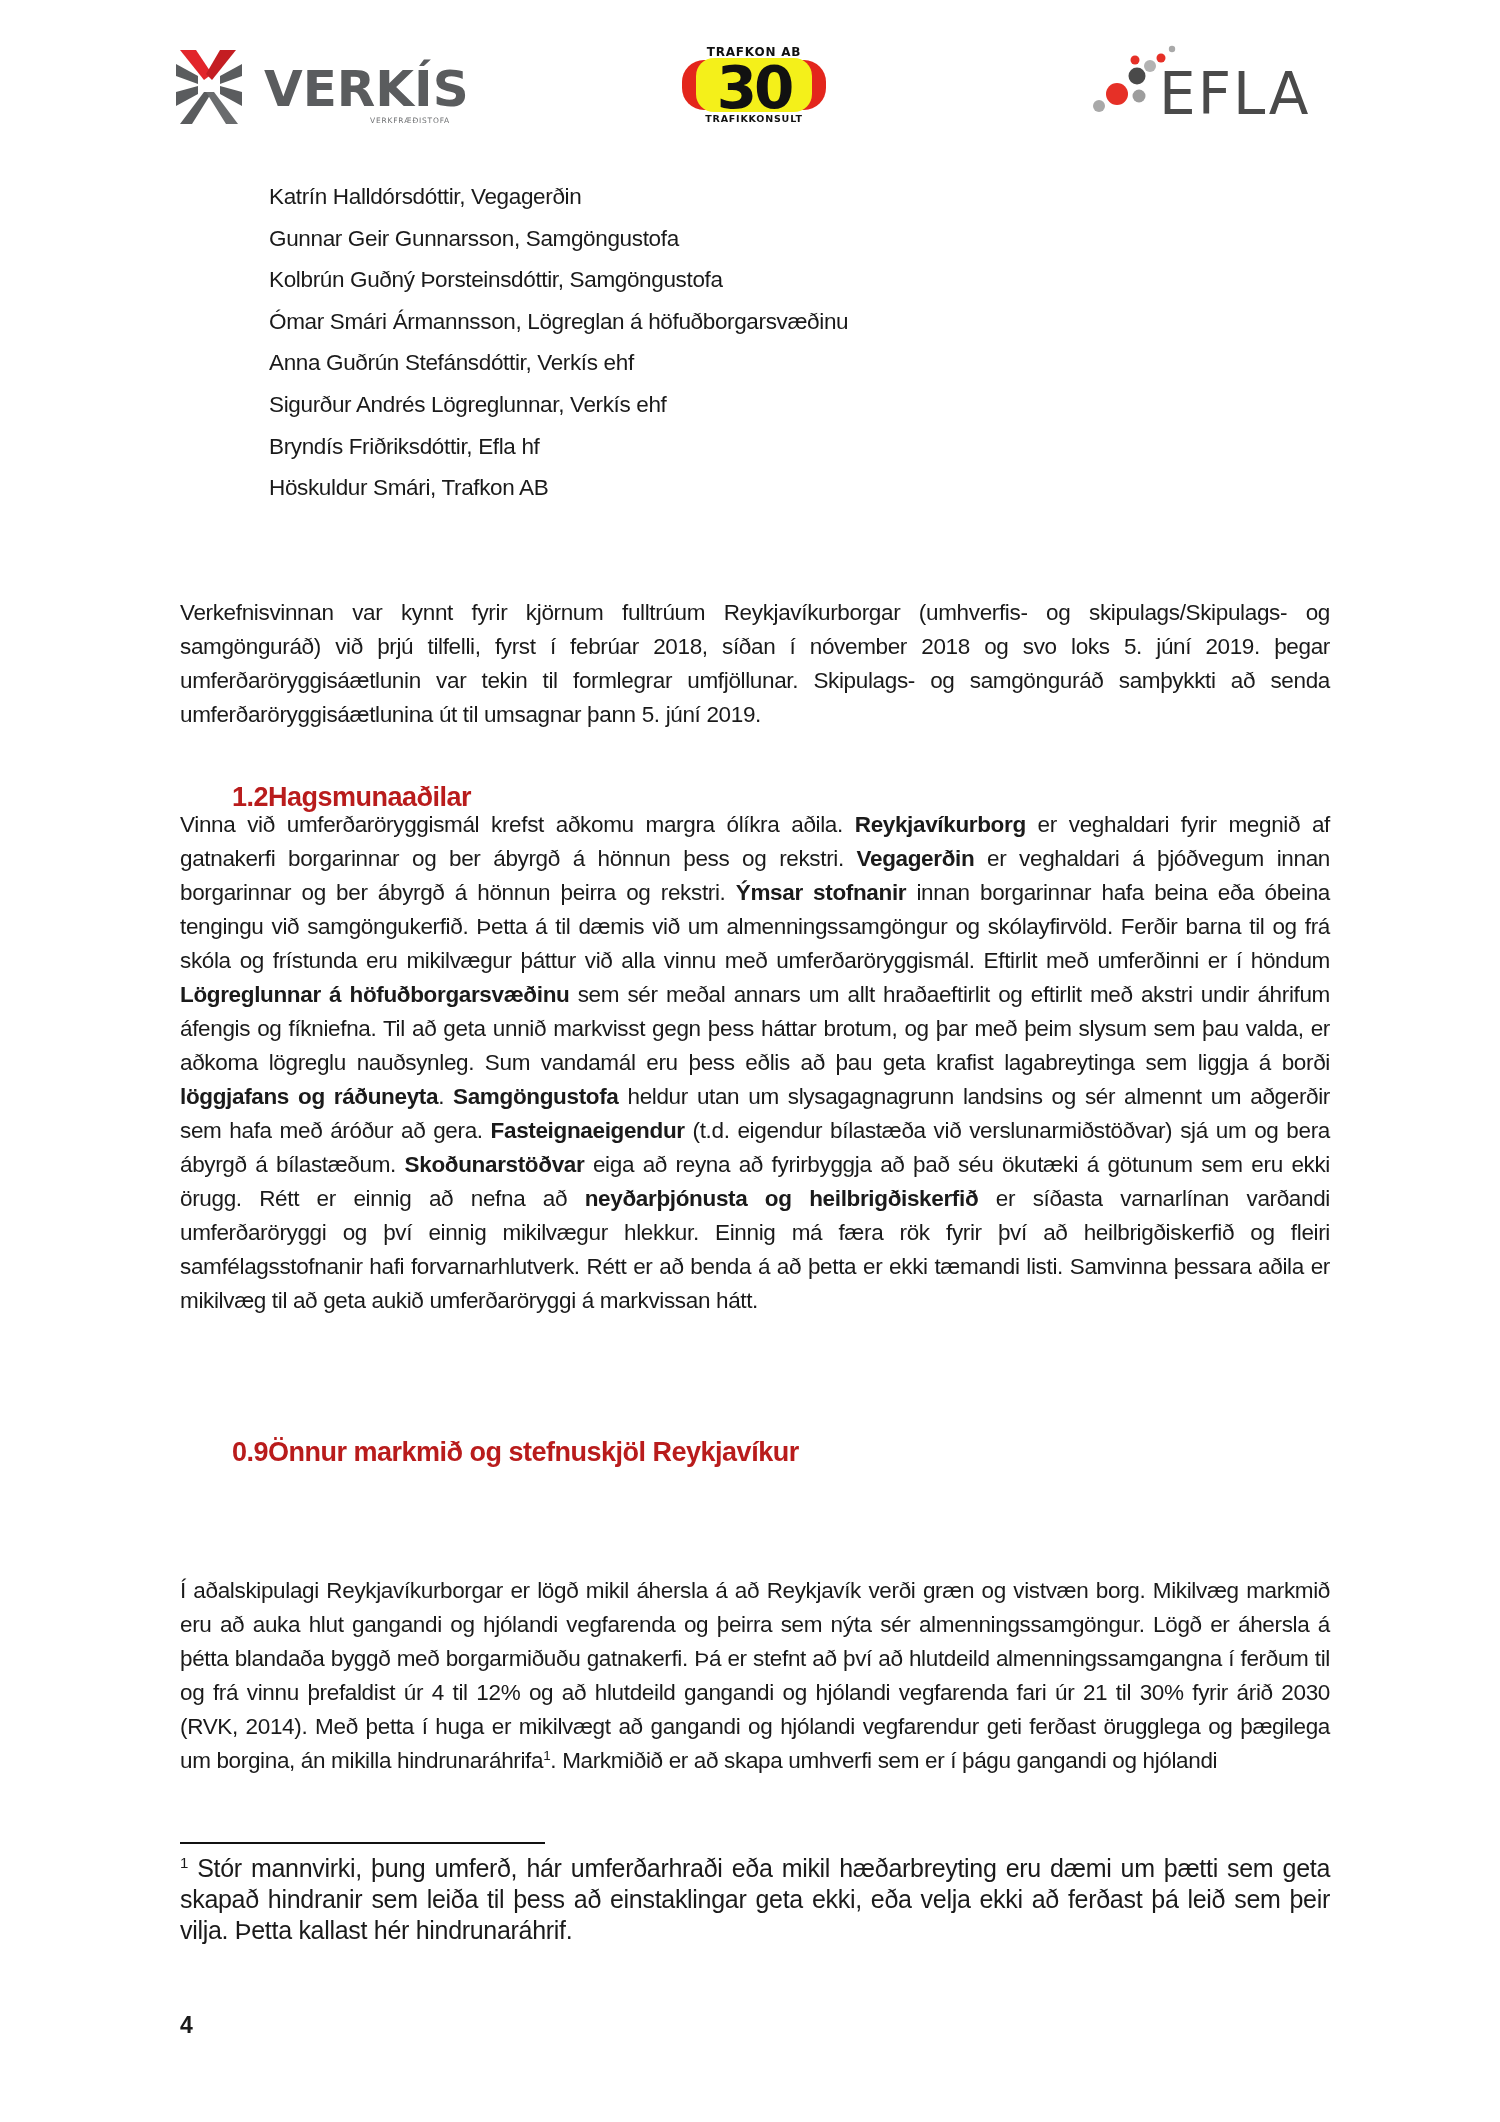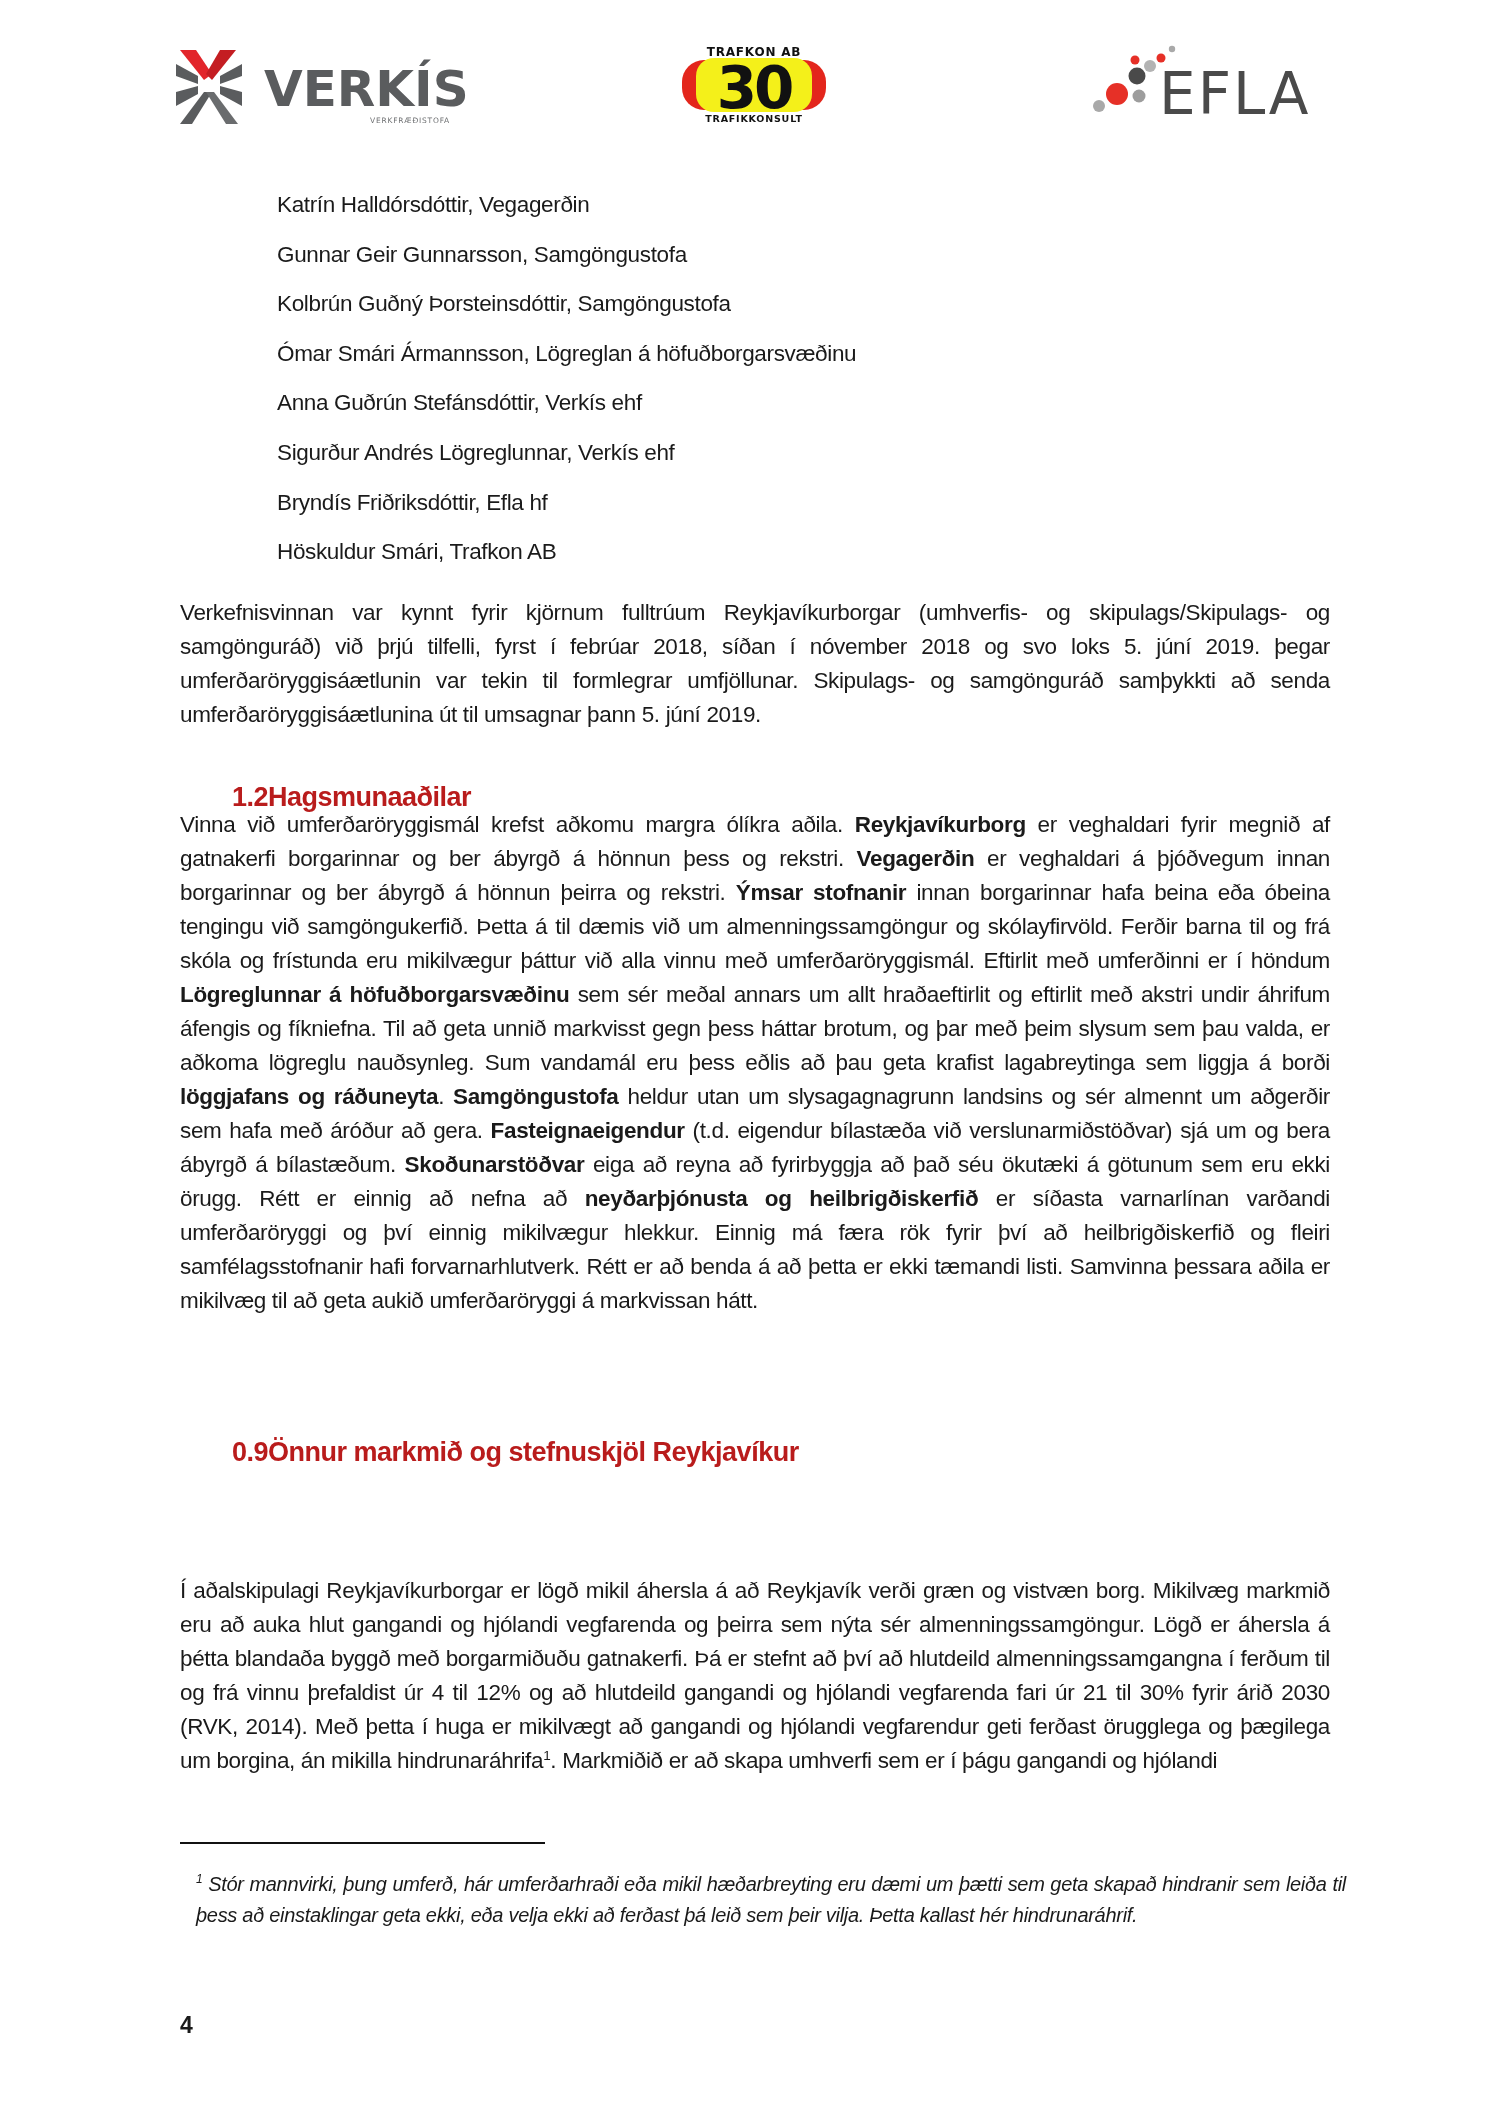--- a/index.html
+++ b/index.html
@@ -9,34 +9,34 @@
 
   
   .logo-verkis { position: absolute; left: 176px; top: 46px; width: 300px; height: 80px; }
   .logo-trafkon { position: absolute; left: 678px; top: 44px; width: 152px; height: 82px; }
   .logo-efla { position: absolute; left: 1093px; top: 40px; width: 240px; height: 80px; }
 
   
   .text { font-family: "Liberation Sans Narrow", "Liberation Sans", sans-serif; font-size: 22.5px;
           letter-spacing: -0.35px; }
   .members { position: absolute; left: 269px; top: 180px; width: 800px; }
-  .members .member { height: 41.6px; line-height: 33px; margin: 8px; }
+  .members .member { height: 41.6px; line-height: 33px; margin: 0; }
 
   .para { position: absolute; left: 180px; width: 1150px; margin: 0;
           line-height: 34px; text-align: justify; text-align-last: left; }
   .para b { font-weight: bold; }
 
   .heading { position: absolute; left: 180px; margin: 16px; font-weight: bold;
              font-size: 27px; letter-spacing: -0.5px; color: #b91c1c; text-align: right; }
   .heading .num { display: inline-block; width: 72px; }
 
   .footnote-rule { position: absolute; left: 180px; top: 1842px; width: 365px; height: 2px; background: #111; }
-  .footnote { position: absolute; left: 180px; top: 1853px; width: 1150px; margin: 16px;
-              font-size: 20px; line-height: 31px; text-align: justify; text-align-last: left;
-              letter-spacing: -0.3px; font-style: italic; }
+  .footnote { position: absolute; left: 180px; top: 1853px; width: 1150px; margin: 0;
+              font-size: 25px; line-height: 31px; text-align: justify; text-align-last: left;
+              letter-spacing: -0.3px; }
   sup { font-size: 0.6em; line-height: 0; vertical-align: super; }
 
   .page-number { position: absolute; left: 180px; top: 2012px; font-weight: bold; font-size: 23px; }
 </style>
 </head>
 <body>
 
 <div class="page">
 
   <svg class="logo-verkis" viewBox="0 0 300 80">

